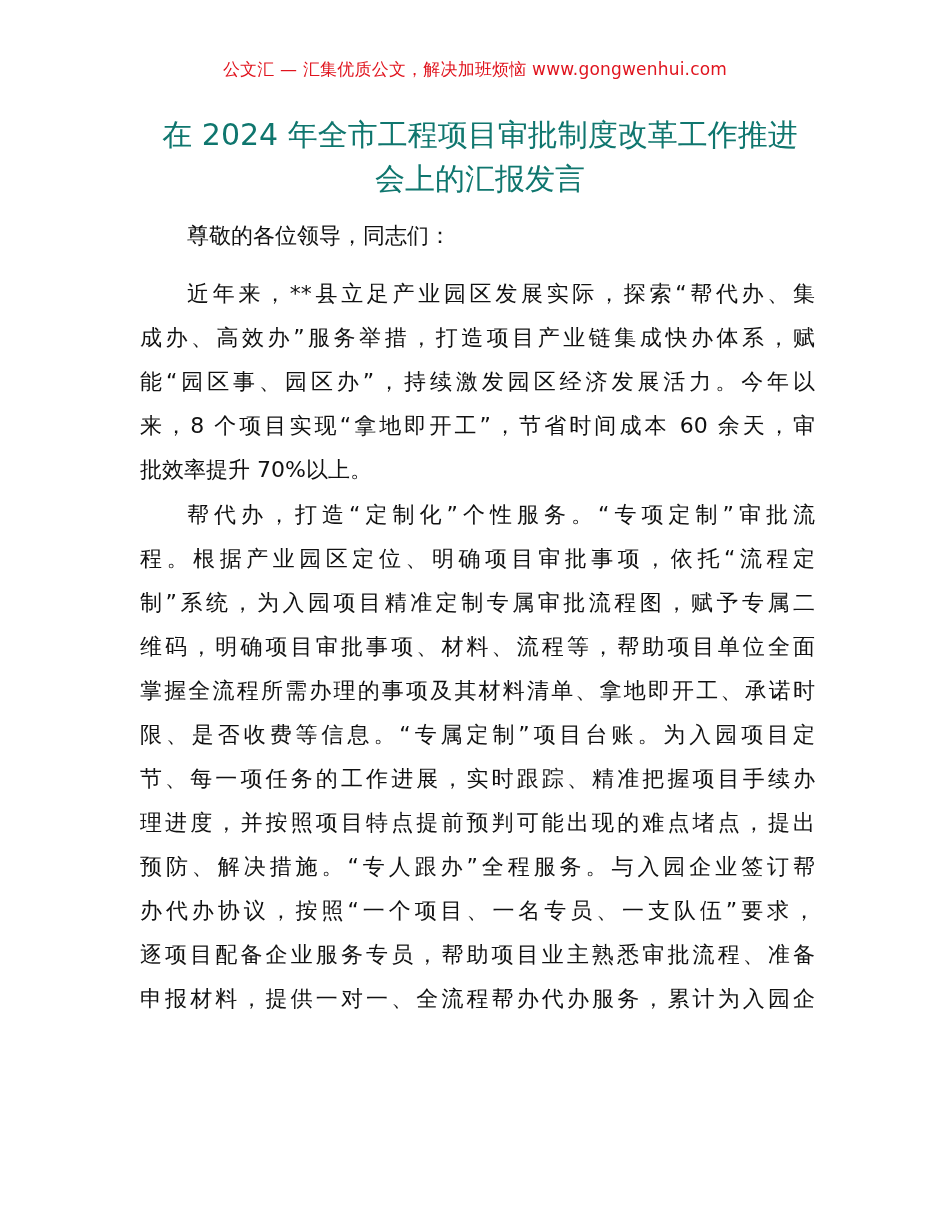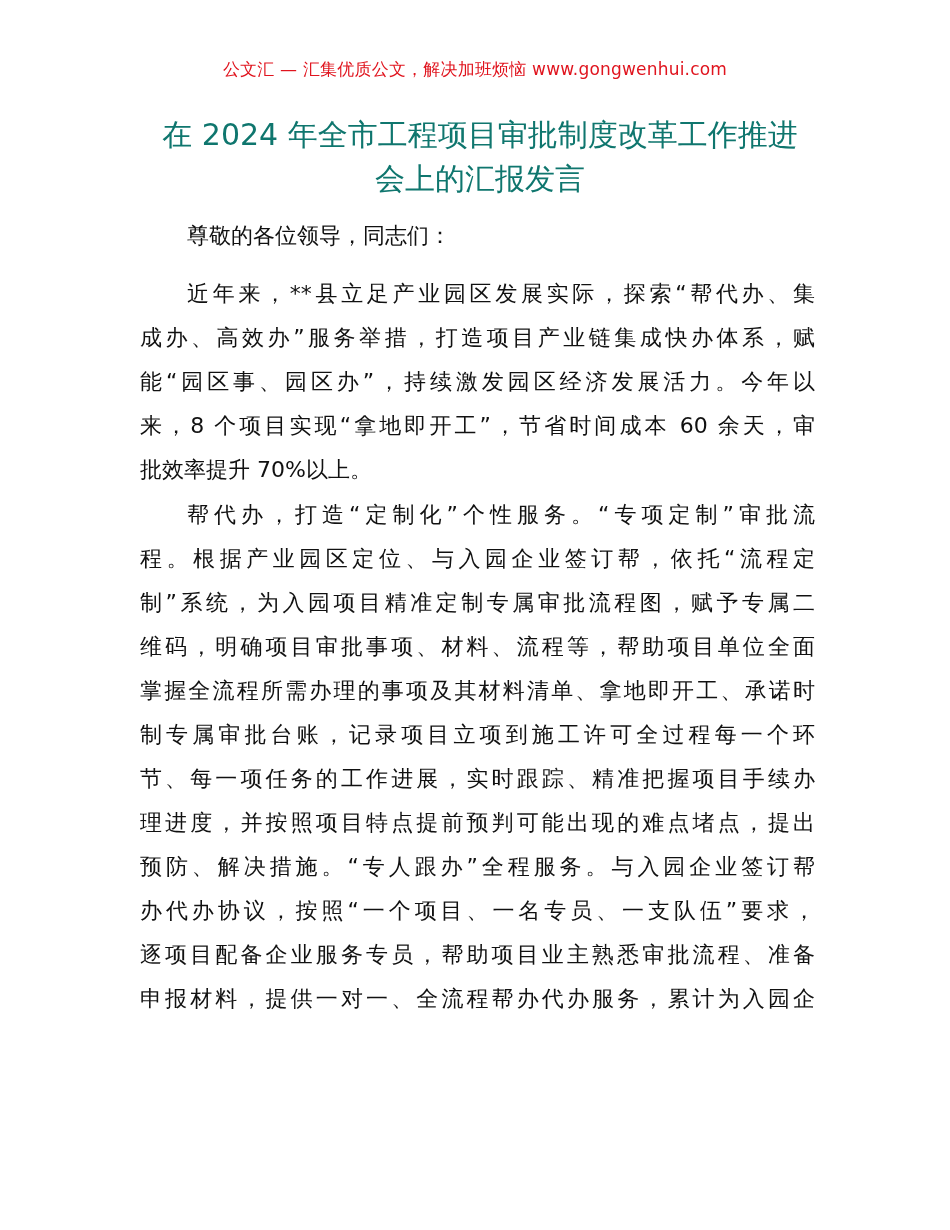--- a/index.html
+++ b/index.html
@@ -32,24 +32,24 @@
 <div class="body-text" style="top:272px;">
   <div class="line indent">近年来，**县立足产业园区发展实际，探索“帮代办、集</div>
   <div class="line">成办、高效办”服务举措，打造项目产业链集成快办体系，赋</div>
   <div class="line">能“园区事、园区办”，持续激发园区经济发展活力。今年以</div>
   <div class="line">来，8 个项目实现“拿地即开工”，节省时间成本 60 余天，审</div>
   <div class="line last">批效率提升 70%以上。</div>
 </div>
 
 <div class="body-text" style="top:493px;">
   <div class="line indent">帮代办，打造“定制化”个性服务。“专项定制”审批流</div>
-  <div class="line">程。根据产业园区定位、与入园企业签订帮，依托“流程定</div>
+  <div class="line">程。根据产业园区定位、明确项目审批事项，依托“流程定</div>
   <div class="line">制”系统，为入园项目精准定制专属审批流程图，赋予专属二</div>
   <div class="line">维码，明确项目审批事项、材料、流程等，帮助项目单位全面</div>
   <div class="line">掌握全流程所需办理的事项及其材料清单、拿地即开工、承诺时</div>
-  <div class="line">制专属审批台账，记录项目立项到施工许可全过程每一个环</div>
+  <div class="line">限、是否收费等信息。“专属定制”项目台账。为入园项目定</div>
   <div class="line">节、每一项任务的工作进展，实时跟踪、精准把握项目手续办</div>
   <div class="line">理进度，并按照项目特点提前预判可能出现的难点堵点，提出</div>
   <div class="line">预防、解决措施。“专人跟办”全程服务。与入园企业签订帮</div>
   <div class="line">办代办协议，按照“一个项目、一名专员、一支队伍”要求，</div>
   <div class="line">逐项目配备企业服务专员，帮助项目业主熟悉审批流程、准备</div>
   <div class="line">申报材料，提供一对一、全流程帮办代办服务，累计为入园企</div>
 </div>
 
 </body></html>

